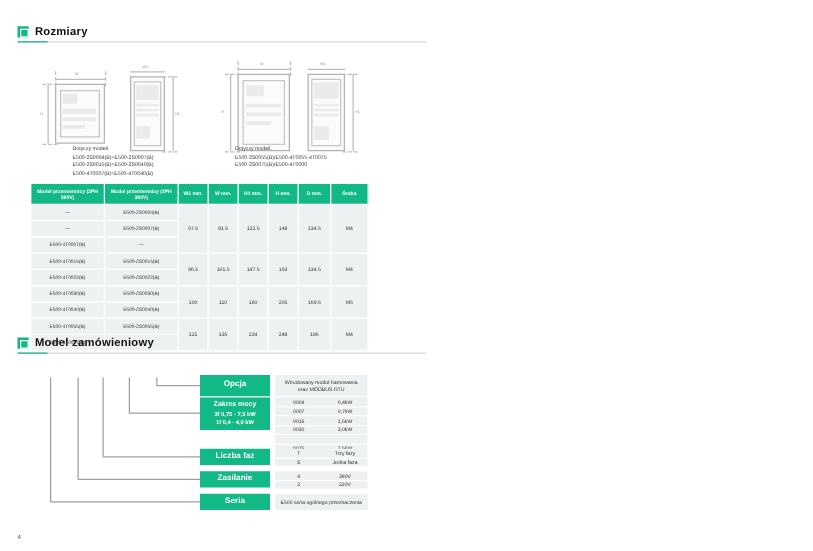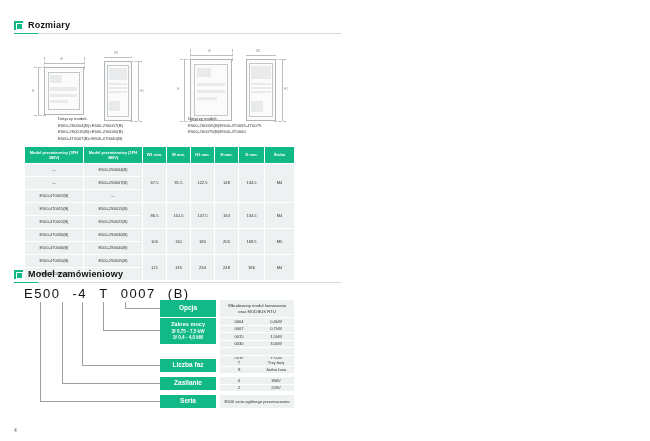--- a/index.html
+++ b/index.html
@@ -359,27 +359,20 @@
   </table>
 
   <div class="sect-head" style="left:14px; top:269px;">
     <span class="sect-mark"></span>
     <span class="sect-title">Model zamówieniowy</span>
   </div>
   <div class="sect-rule" style="left:14px; top:282px; width:327px;">
     <span class="tip" style="width:24px;"></span>
   </div>
 
-  <div class="code-line" style="left:24px; top:286px;">
-    <span>E500</span>
-    <span style="margin-left:7px">-4</span>
-    <span style="margin-left:7px">T</span>
-    <span style="margin-left:7px">0007</span>
-    <span style="margin-left:7px">(B)</span>
-  </div>
 
   <div class="conn conn-v" style="left:125px; top:302px; height:6px;"></div>
   <div class="conn conn-h" style="left:125px; top:308px; width:35px;"></div>
 
   <div class="conn conn-v" style="left:103px; top:302px; height:28px;"></div>
   <div class="conn conn-h" style="left:103px; top:330px; width:57px;"></div>
 
   <div class="conn conn-v" style="left:82px; top:302px; height:63px;"></div>
   <div class="conn conn-h" style="left:82px; top:365px; width:78px;"></div>
 

